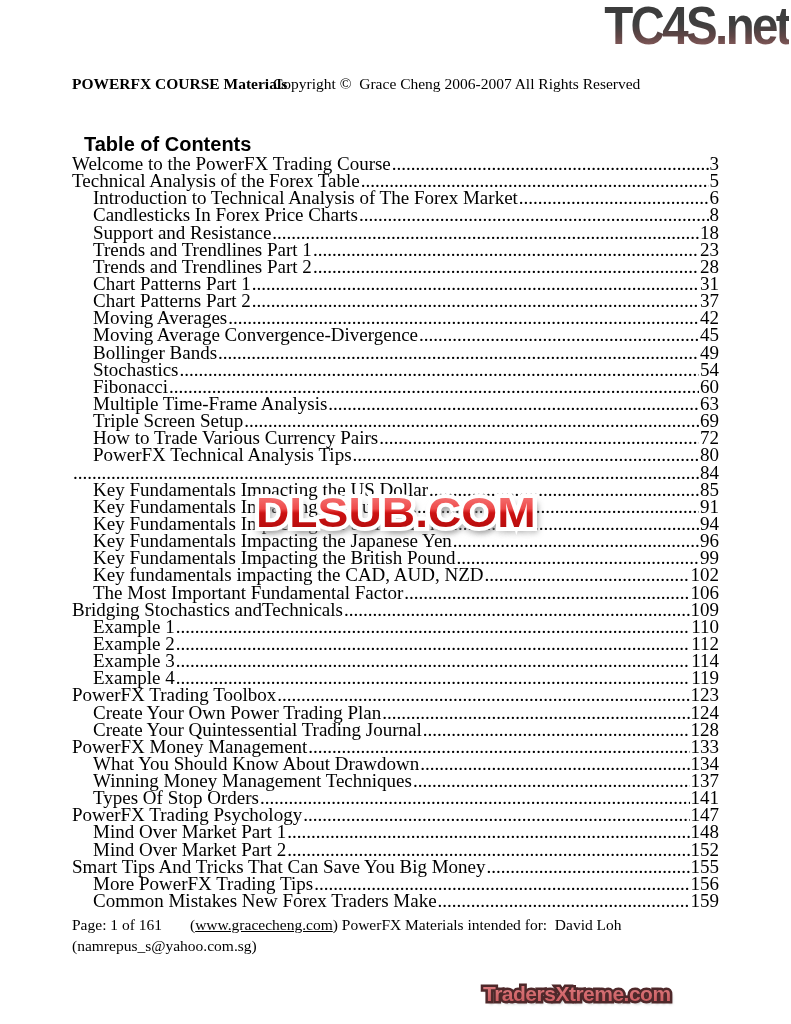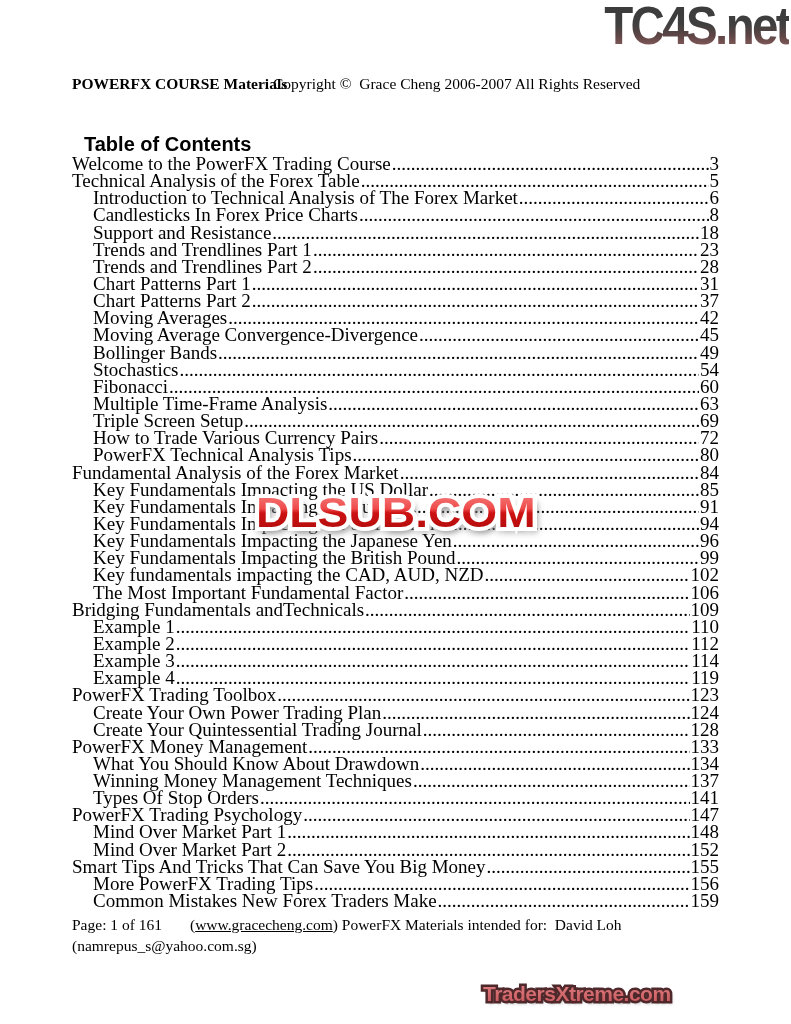--- a/index.html
+++ b/index.html
@@ -173,21 +173,20 @@
       <span class="toc-title">How to Trade Various Currency Pairs</span>
       <span class="leader">............................................................................................................................................................................................................................................................................................................</span>
       <span class="toc-page">72</span>
     </div>
       <div class="toc-row l1">
       <span class="toc-title">PowerFX Technical Analysis Tips</span>
       <span class="leader">............................................................................................................................................................................................................................................................................................................</span>
       <span class="toc-page">80</span>
     </div>
       <div class="toc-row">
-      <span class="toc-title">Fundamental Analysis of the Forex Market</span>
       <span class="leader">............................................................................................................................................................................................................................................................................................................</span>
       <span class="toc-page">84</span>
     </div>
       <div class="toc-row l1">
       <span class="toc-title">Key Fundamentals Impacting the US Dollar</span>
       <span class="leader">............................................................................................................................................................................................................................................................................................................</span>
       <span class="toc-page">85</span>
     </div>
       <div class="toc-row l1">
       <span class="toc-title">Key Fundamentals Impacting the Euro</span>
@@ -213,21 +212,21 @@
       <span class="toc-title">Key fundamentals impacting the CAD, AUD, NZD</span>
       <span class="leader">............................................................................................................................................................................................................................................................................................................</span>
       <span class="toc-page">102</span>
     </div>
       <div class="toc-row l1">
       <span class="toc-title">The Most Important Fundamental Factor</span>
       <span class="leader">............................................................................................................................................................................................................................................................................................................</span>
       <span class="toc-page">106</span>
     </div>
       <div class="toc-row">
-      <span class="toc-title">Bridging Fundamentals andTechnicals</span>
+      <span class="toc-title">Bridging Stochastics andTechnicals</span>
       <span class="leader">............................................................................................................................................................................................................................................................................................................</span>
       <span class="toc-page">109</span>
     </div>
       <div class="toc-row l1">
       <span class="toc-title">Example 1</span>
       <span class="leader">............................................................................................................................................................................................................................................................................................................</span>
       <span class="toc-page">110</span>
     </div>
       <div class="toc-row l1">
       <span class="toc-title">Example 2</span>

